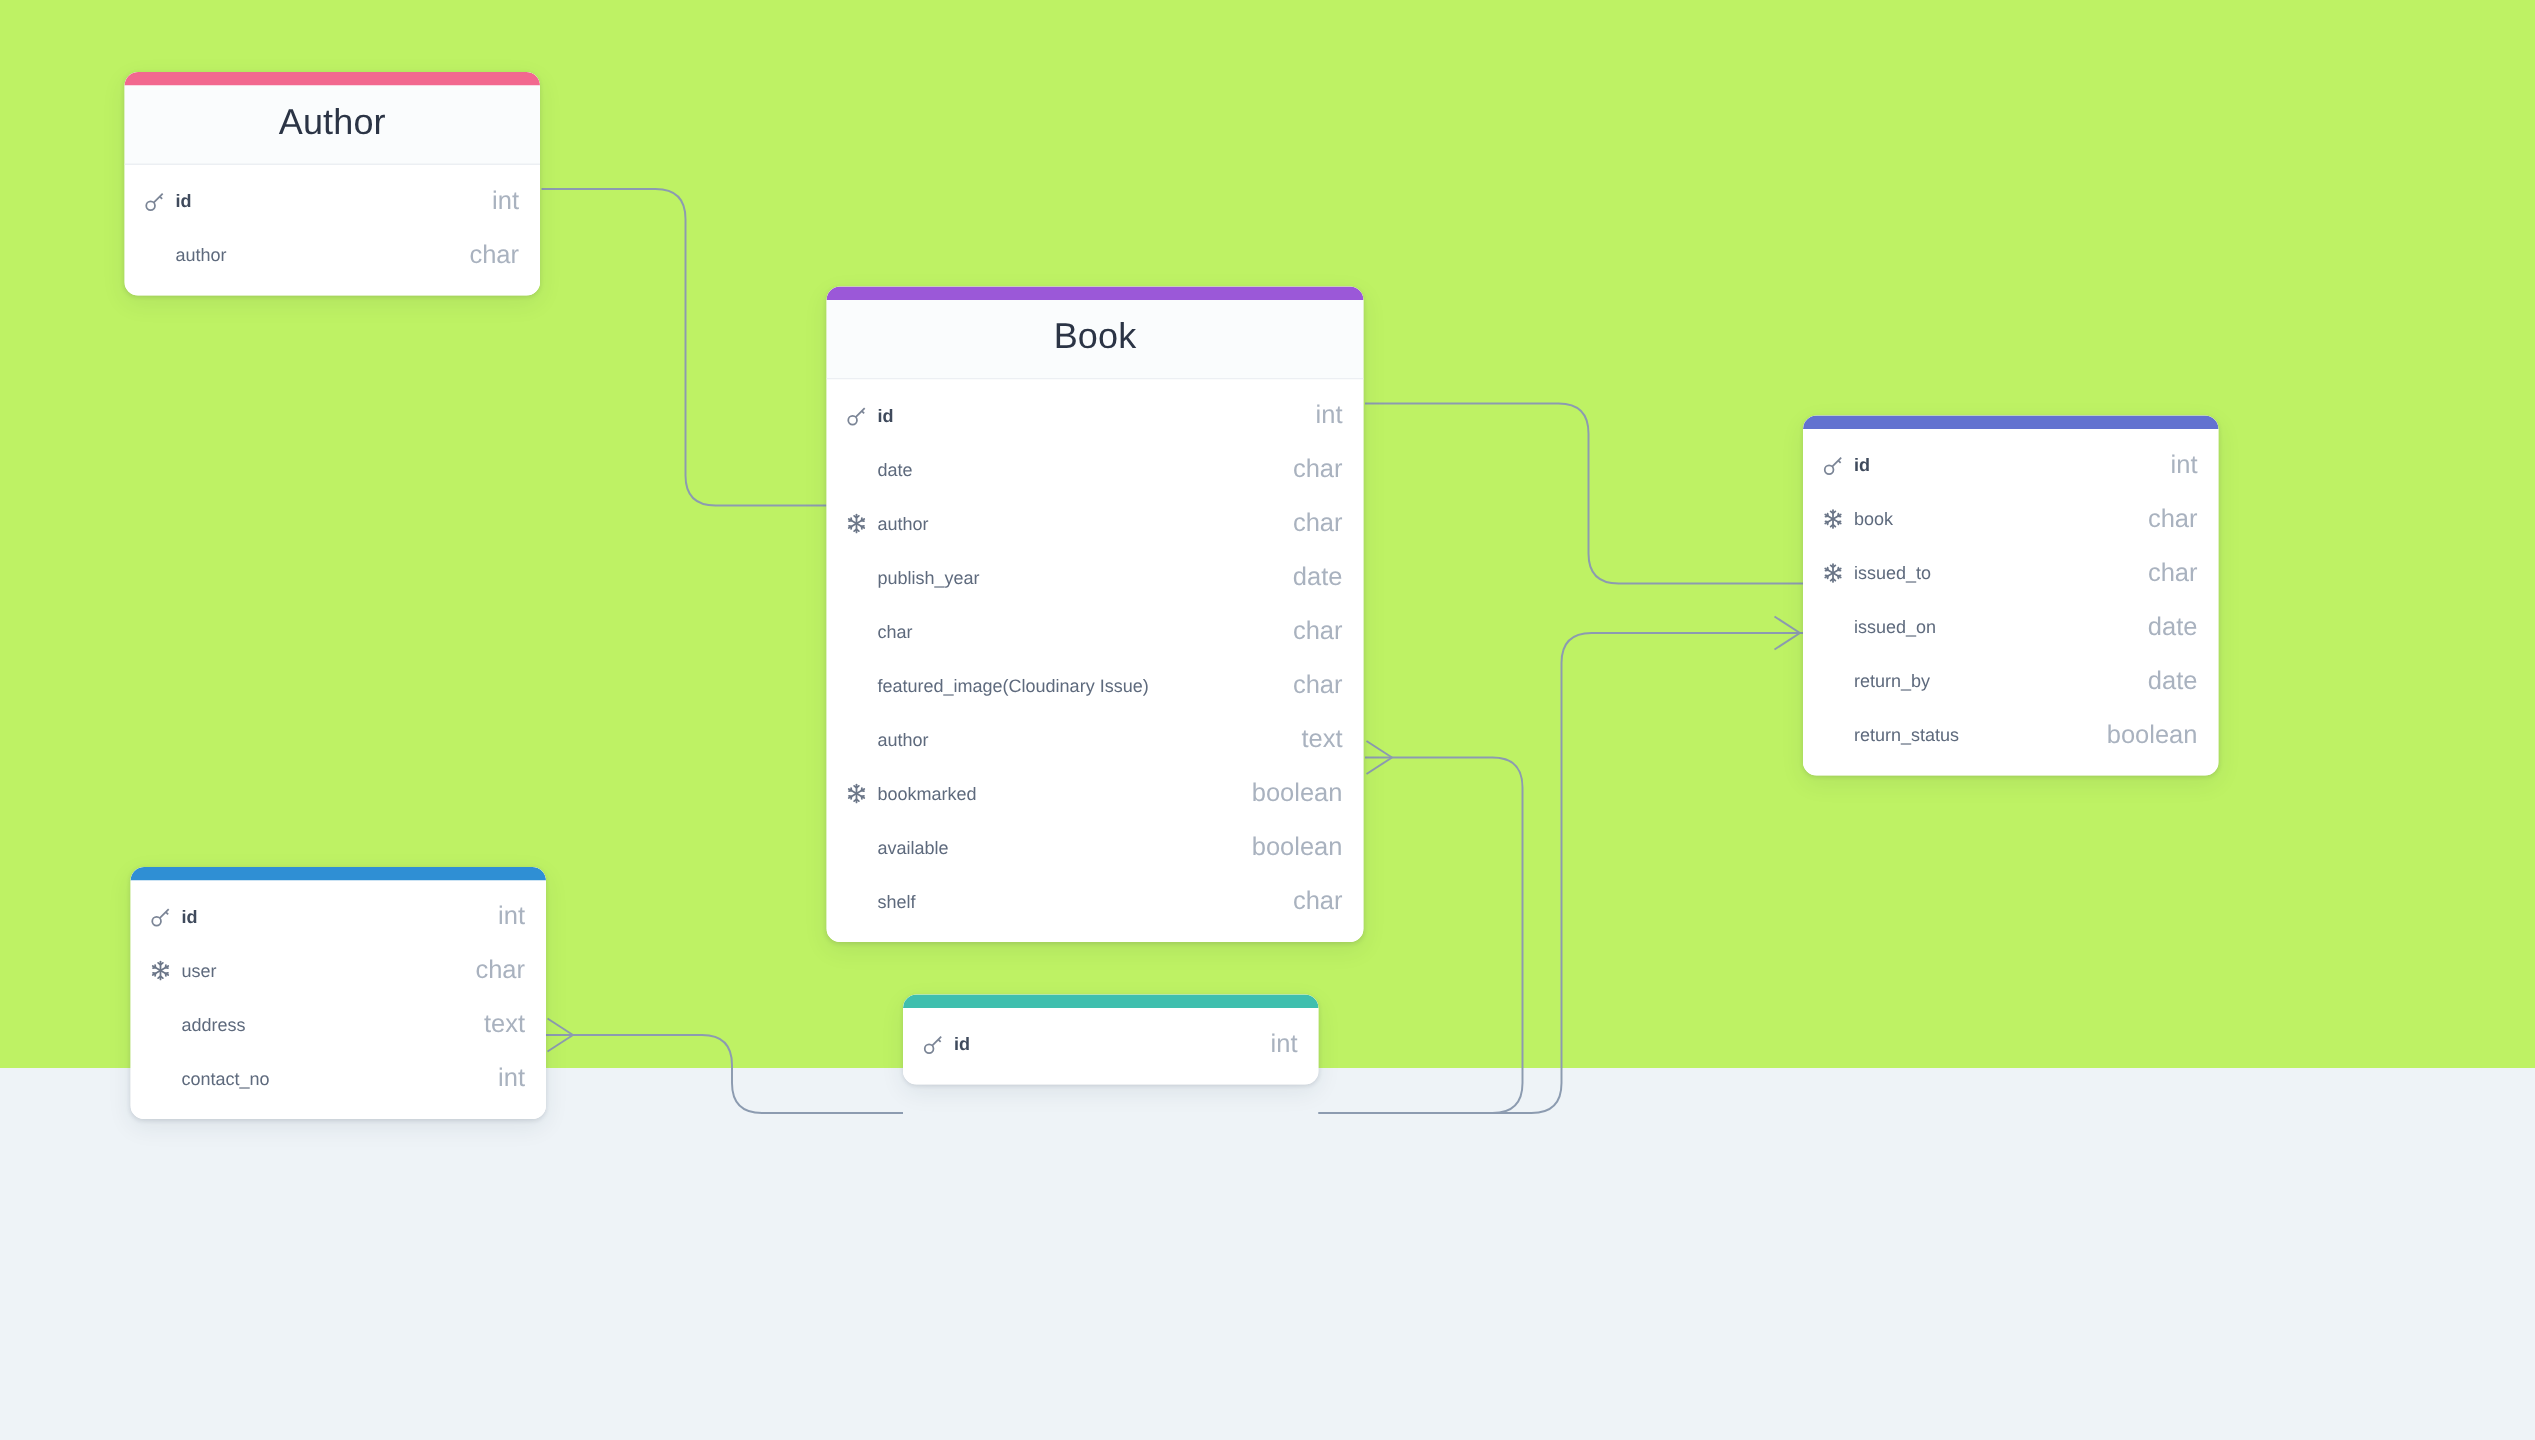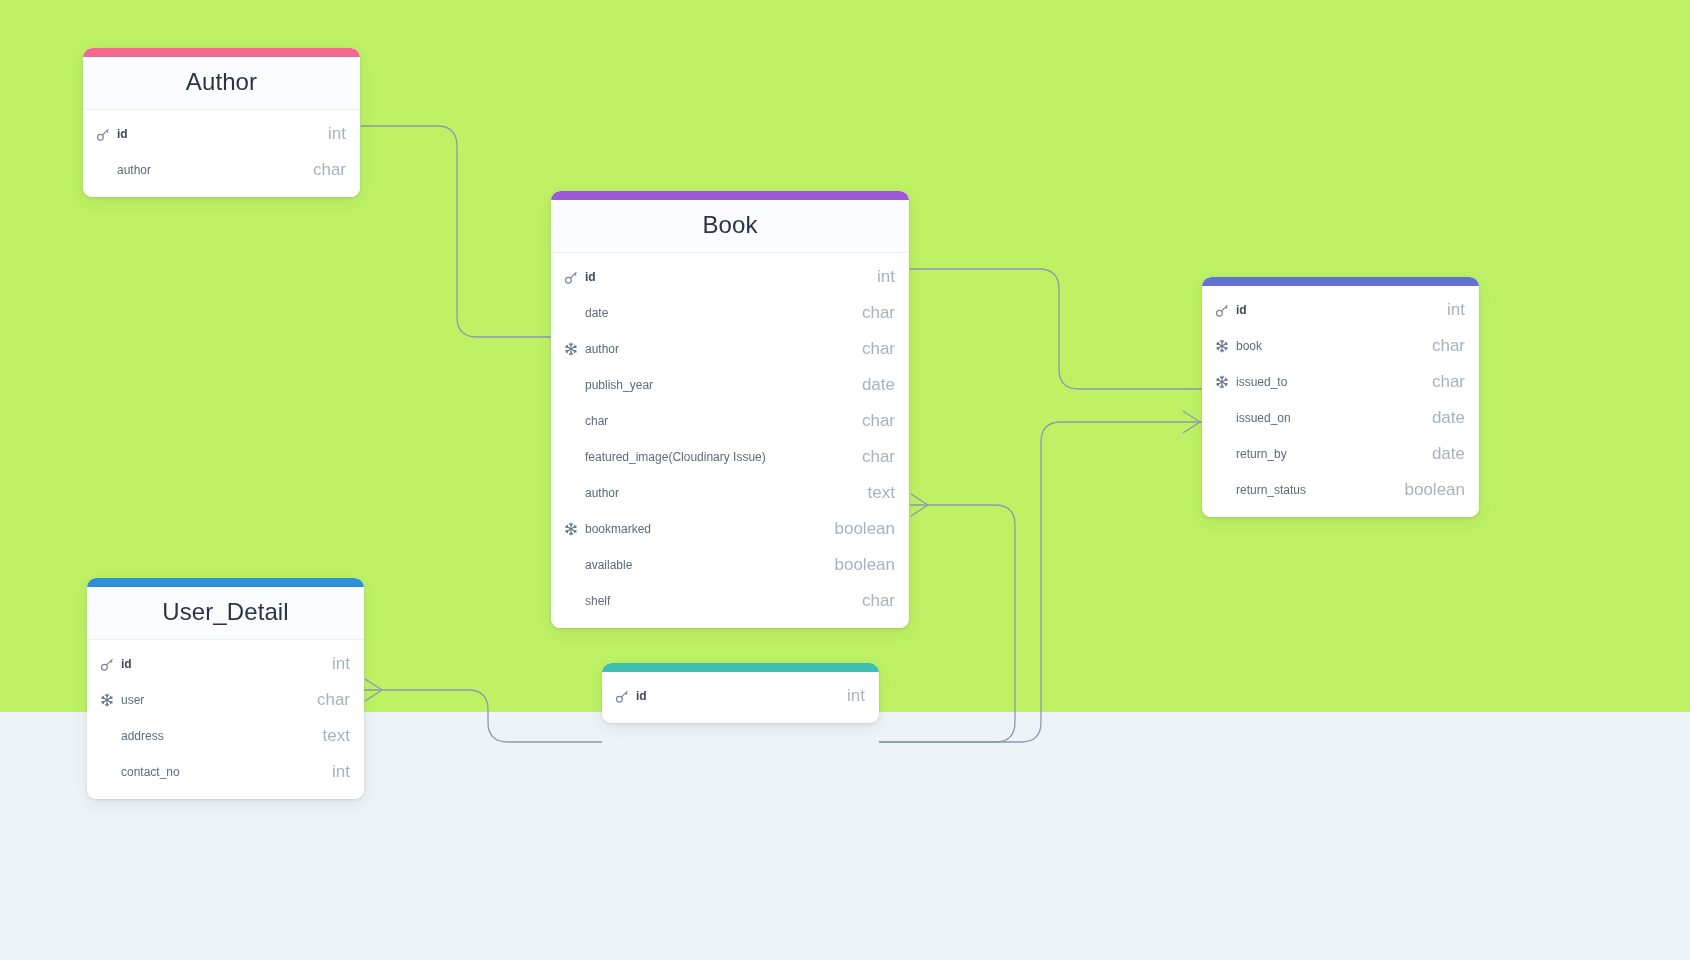--- a/index.html
+++ b/index.html
@@ -283,21 +283,20 @@
           </div>
           <div class="field-row">
             <span class="field-icon"></span>
             <span class="field-name">return_status</span>
             <span class="field-type">boolean</span>
           </div>
         </div>
       </div>
       <div class="table-card" style="left: 87px; top: 578px; width: 277px;">
         <div class="table-accent" style="background: rgb(47, 143, 212);"></div>
-        <div class="table-title">User_Detail</div>
         <div class="fields">
           <div class="field-row pk">
             <span class="field-icon">
               <svg width="15" height="15" viewBox="0 0 16 16" fill="none" stroke="#7b8596" stroke-width="1.25">
                 <circle cx="4.7" cy="10.9" r="3.1"></circle>
                 <path d="M6.9 8.7 L13.3 2.3"></path>
                 <path d="M11.3 4.3 L12.9 5.9"></path>
               </svg>
             </span>
             <span class="field-name">id</span>

